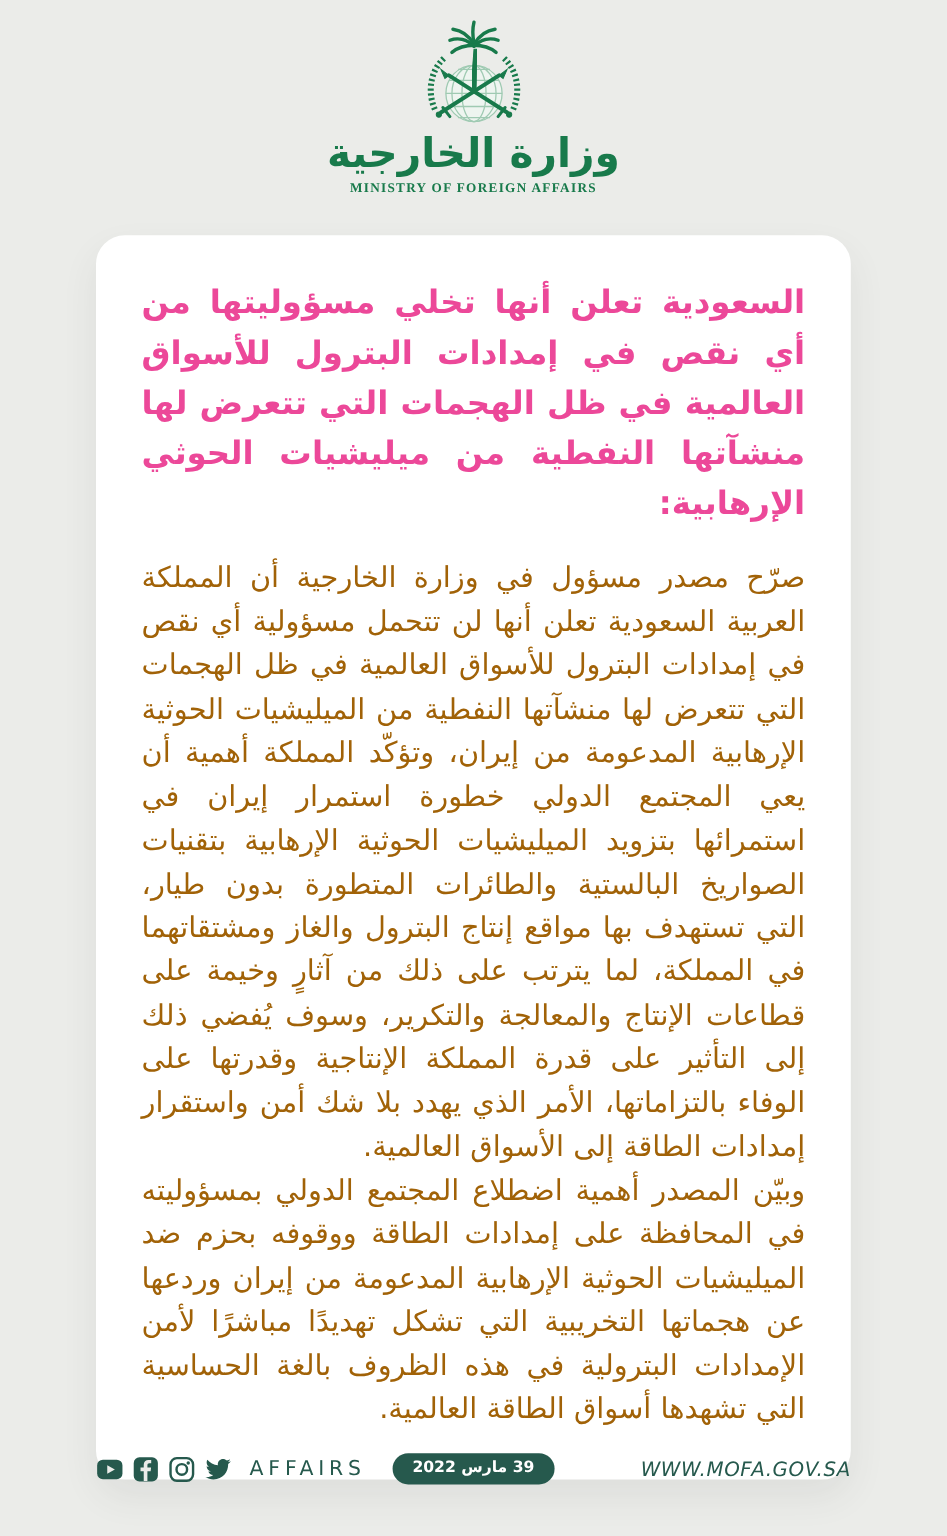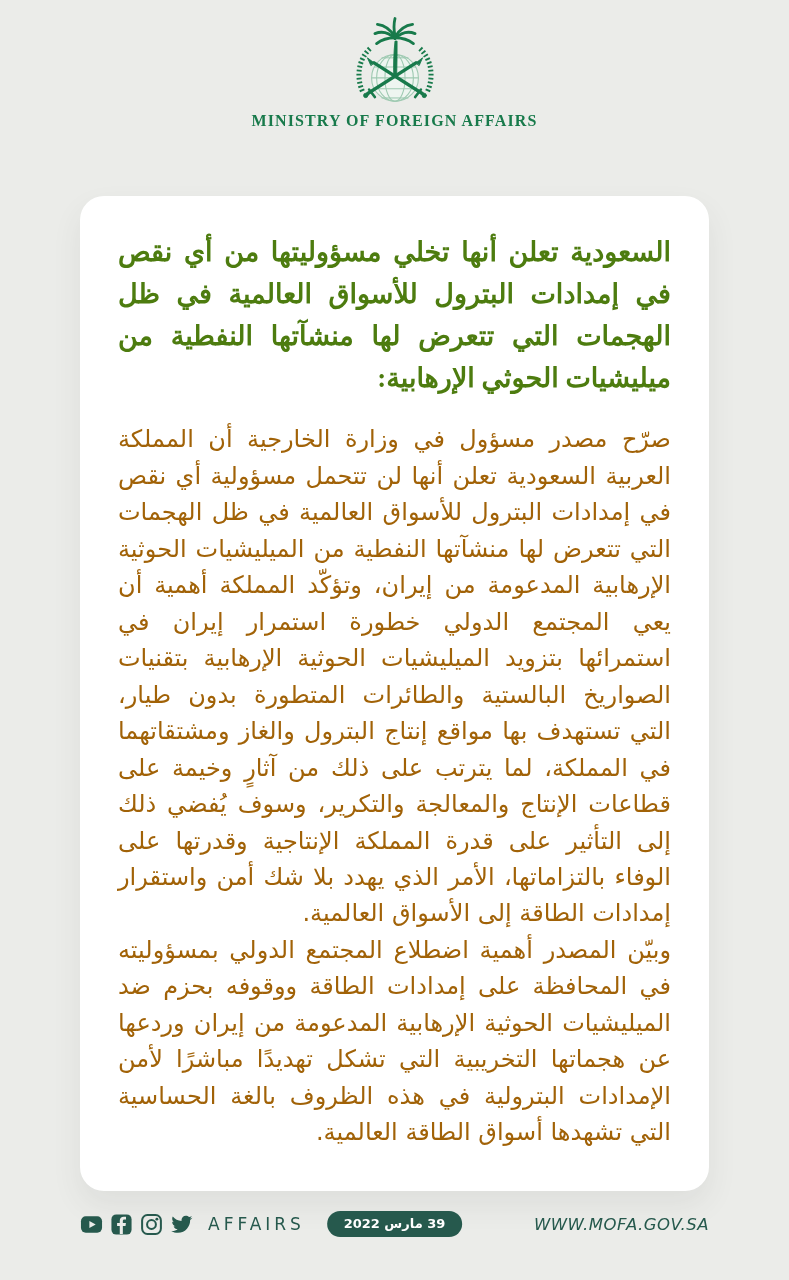--- a/index.html
+++ b/index.html
@@ -30,46 +30,45 @@
     color: #187a4b;
     font-size: 34px;
     font-weight: 700;
     line-height: 1.1;
     font-family: "DejaVu Sans", sans-serif;
   }
   .ministry-en {
     margin-top: 4px;
     color: #187a4b;
     font-family: "Liberation Serif", "DejaVu Serif", serif;
-    font-size: 16px;
+    font-size: 11px;
     font-weight: 700;
     letter-spacing: 1.1px;
   }
 
   
   .card {
     position: absolute;
     left: 80px;
     top: 196px;
     width: 629px;
     min-height: 972px;
     background: #ffffff;
     border-radius: 24px;
     box-shadow: 0 14px 30px rgba(60,70,60,0.08);
     padding: 36px 38px 40px 38px;
     direction: rtl;
   }
   .card h1 {
-    color: #4d7c0f;
+    color: #ec4899;
     font-size: 27px;
     font-weight: 700;
     line-height: 1.55;
     text-align: justify;
     margin-bottom: 22px;
-    font-family: Liberation Serif, serif;
   }
   .card p {
     color: #a16207;
     font-size: 24px;
     font-weight: 400;
     line-height: 1.52;
     text-align: justify;
   }
 
   
@@ -162,20 +161,21 @@
           <path d="M60,27 C53,20 44,18 36,21"></path>
           <path d="M60,27 C67,20 76,18 84,21"></path>
           <path d="M60,25 C54,15 47,11 39,10"></path>
           <path d="M60,25 C66,15 73,11 81,10"></path>
           <path d="M60,24 C58,14 59,7 60,3"></path>
           <path d="M60,26 C50,26 43,29 38,33"></path>
           <path d="M60,26 C70,26 77,29 82,33"></path>
         </g>
       </g>
     </svg>
+    <div class="arabic-calligraphy" dir="rtl">وزارة الخارجية</div>
     <div class="ministry-en">MINISTRY OF FOREIGN AFFAIRS</div>
   </div>
 
   <div class="card">
     <h1>السعودية تعلن أنها تخلي مسؤوليتها من أي نقص في إمدادات البترول للأسواق العالمية في ظل الهجمات التي تتعرض لها منشآتها النفطية من ميليشيات الحوثي الإرهابية:</h1>
     <p>صرّح مصدر مسؤول في وزارة الخارجية أن المملكة العربية السعودية تعلن أنها لن تتحمل مسؤولية أي نقص في إمدادات البترول للأسواق العالمية في ظل الهجمات التي تتعرض لها منشآتها النفطية من الميليشيات الحوثية الإرهابية المدعومة من إيران، وتؤكّد المملكة أهمية أن يعي المجتمع الدولي خطورة استمرار إيران في استمرائها بتزويد الميليشيات الحوثية الإرهابية بتقنيات الصواريخ البالستية والطائرات المتطورة بدون طيار، التي تستهدف بها مواقع إنتاج البترول والغاز ومشتقاتهما في المملكة، لما يترتب على ذلك من آثارٍ وخيمة على قطاعات الإنتاج والمعالجة والتكرير، وسوف يُفضي ذلك إلى التأثير على قدرة المملكة الإنتاجية وقدرتها على الوفاء بالتزاماتها، الأمر الذي يهدد بلا شك أمن واستقرار إمدادات الطاقة إلى الأسواق العالمية.</p>
     <p>وبيّن المصدر أهمية اضطلاع المجتمع الدولي بمسؤوليته في المحافظة على إمدادات الطاقة ووقوفه بحزم ضد الميليشيات الحوثية الإرهابية المدعومة من إيران وردعها عن هجماتها التخريبية التي تشكل تهديدًا مباشرًا لأمن الإمدادات البترولية في هذه الظروف بالغة الحساسية التي تشهدها أسواق الطاقة العالمية.</p>
   </div>
 
   <div class="footer">

